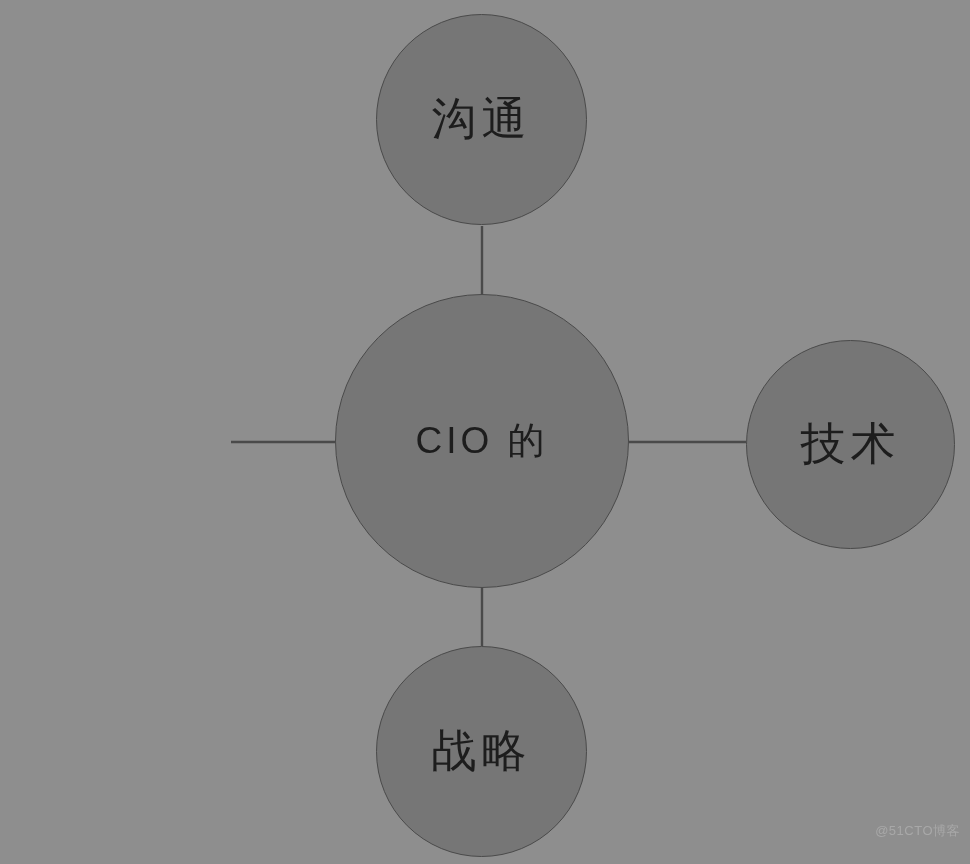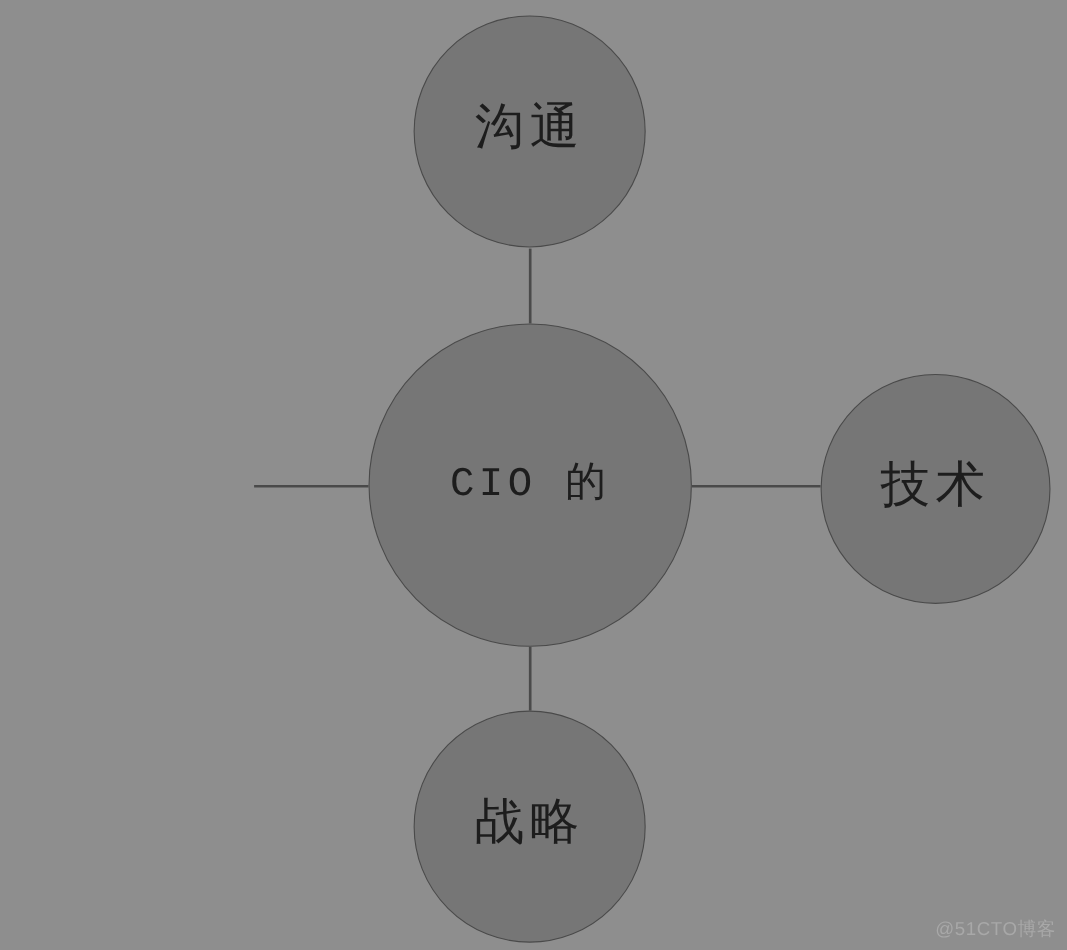--- a/index.html
+++ b/index.html
@@ -33,21 +33,21 @@
     border-radius: 50%;
     background: #767676;
     border: 1.6px solid #4a4a4a;
     display: flex;
     align-items: center;
     justify-content: center;
     text-align: center;
     color: #1c1c1c;
   }
   .node-label {
-    font-family: Liberation Mono, monospace;
+    font-family: Liberation Sans, sans-serif;
     color: #1d1d1d;
     line-height: 1.12;
     white-space: pre;
   }
   
   #node-center {
     left: 335px;
     top: 294px;
     width: 294px;
     height: 294px;
@@ -85,23 +85,23 @@
     width: 209px;
     height: 209px;
   }
   .satellite .node-label {
     font-size: 45px;
     letter-spacing: 5px;
   }
   .watermark {
     position: absolute;
     right: 10px;
-    bottom: 8px;
+    bottom: 24px;
     font-family: "Liberation Sans", "DejaVu Sans", sans-serif;
-    font-size: 17px;
+    font-size: 13px;
     color: #a8a8a8;
     letter-spacing: 0.5px;
     user-select: none;
   }
 </style>
 </head>
 <body>
 
 <div id="diagram-canvas">
 

